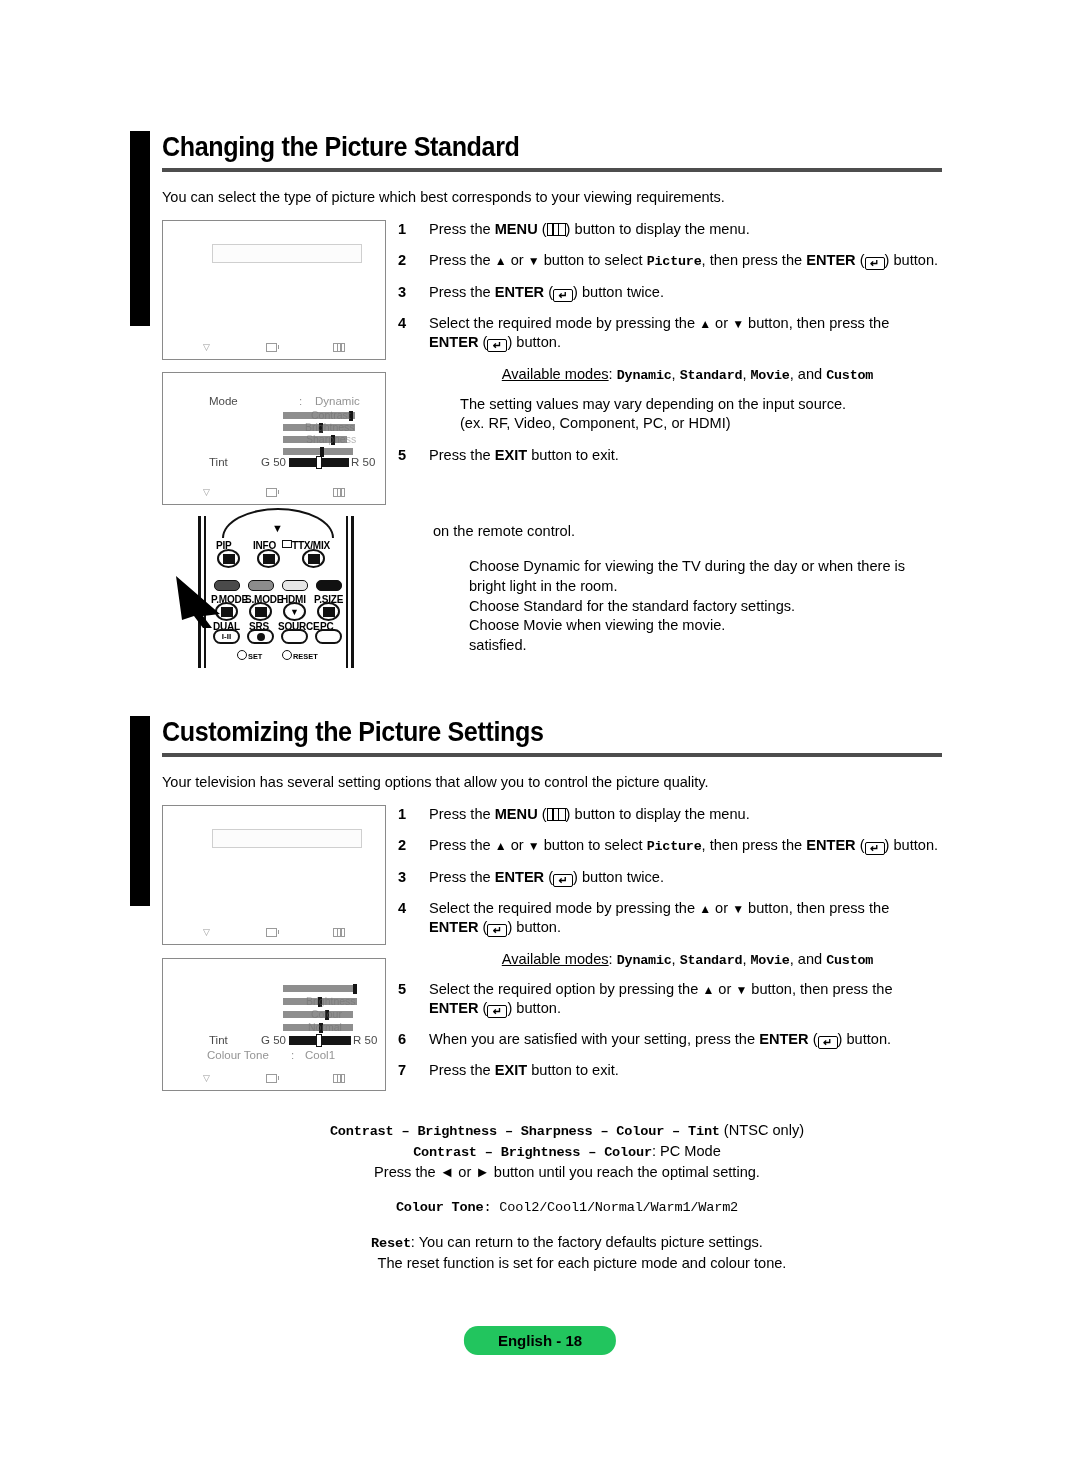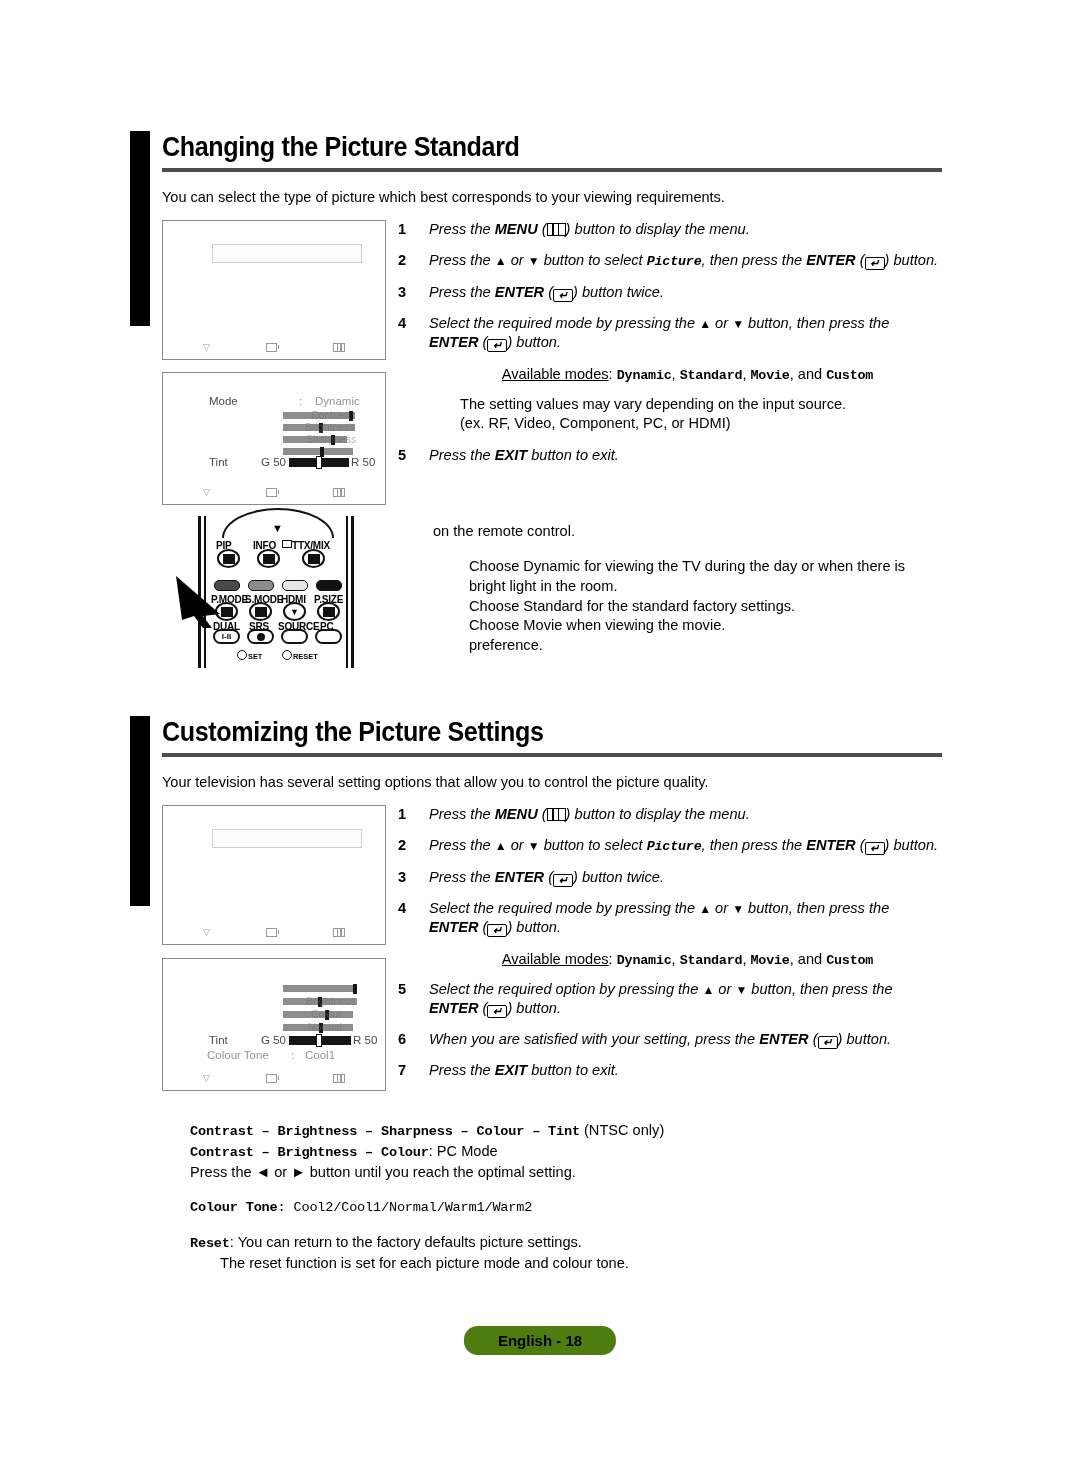--- a/index.html
+++ b/index.html
@@ -51,21 +51,21 @@
     font-size: 14.6px;
     line-height: 1.32;
     margin-bottom: 12px;
   }
   .step-num {
     width: 31px;
     flex: 0 0 31px;
     font-weight: bold;
     font-size: 14.6px;
   }
-  .step-body { flex: 1; font-style: italic; }
+  .step-body { flex: 1; }
   b, .bold { font-weight: bold; }
   .mono {
     font-family: "Liberation Mono", "DejaVu Sans Mono", monospace;
     font-weight: bold;
     font-size: 13.4px;
     letter-spacing: -0.2px;
   }
   .note {
     font-size: 14.6px;
     line-height: 1.33;
@@ -253,31 +253,32 @@
     border-bottom: none;
     border-radius: 50% 50% 0 0 / 100% 100% 0 0;
   }
 
   
   .bottom-notes {
     position: absolute;
     left: 190px; right: 136px;
     font-size: 14.6px;
     line-height: 1.4;
+    text-align: center;
   }
   .bottom-notes .mono { font-size: 13.6px; }
   .bn-gap { height: 14px; }
   .bn-indent { margin-left: 30px; }
 
   
   .footer-pill {
     position: absolute;
     left: 50%;
     transform: translateX(-50%);
-    background: #4d7c0f;
+    background: #22c55e;
     border-radius: 14px;
     padding: 6px 34px;
     font-size: 15px;
     font-weight: bold;
     color: #000;
   }
 </style>
 </head>
 <body>
 
@@ -457,21 +458,21 @@
     </div>
   </div>
 
   <div class="para" style="left:433px; top:522px; width:510px;">
     <div>on the remote control.</div>
     <div class="indent" style="margin-top:15px;">
       <div>Choose Dynamic for viewing the TV during the day or when there is</div>
       <div>bright light in the room.</div>
       <div>Choose Standard for the standard factory settings.</div>
       <div>Choose Movie when viewing the movie.</div>
-      <div>preference.</div>
+      <div>satisfied.</div>
     </div>
   </div>
 
   <div class="blackbar" style="left:130px; top:716px; height:190px;"></div>
 
   <div class="heading-wrap" style="top:718px;">
     <div class="heading">Customizing the Picture Settings</div>
     <div class="heading-rule"></div>
   </div>
 

